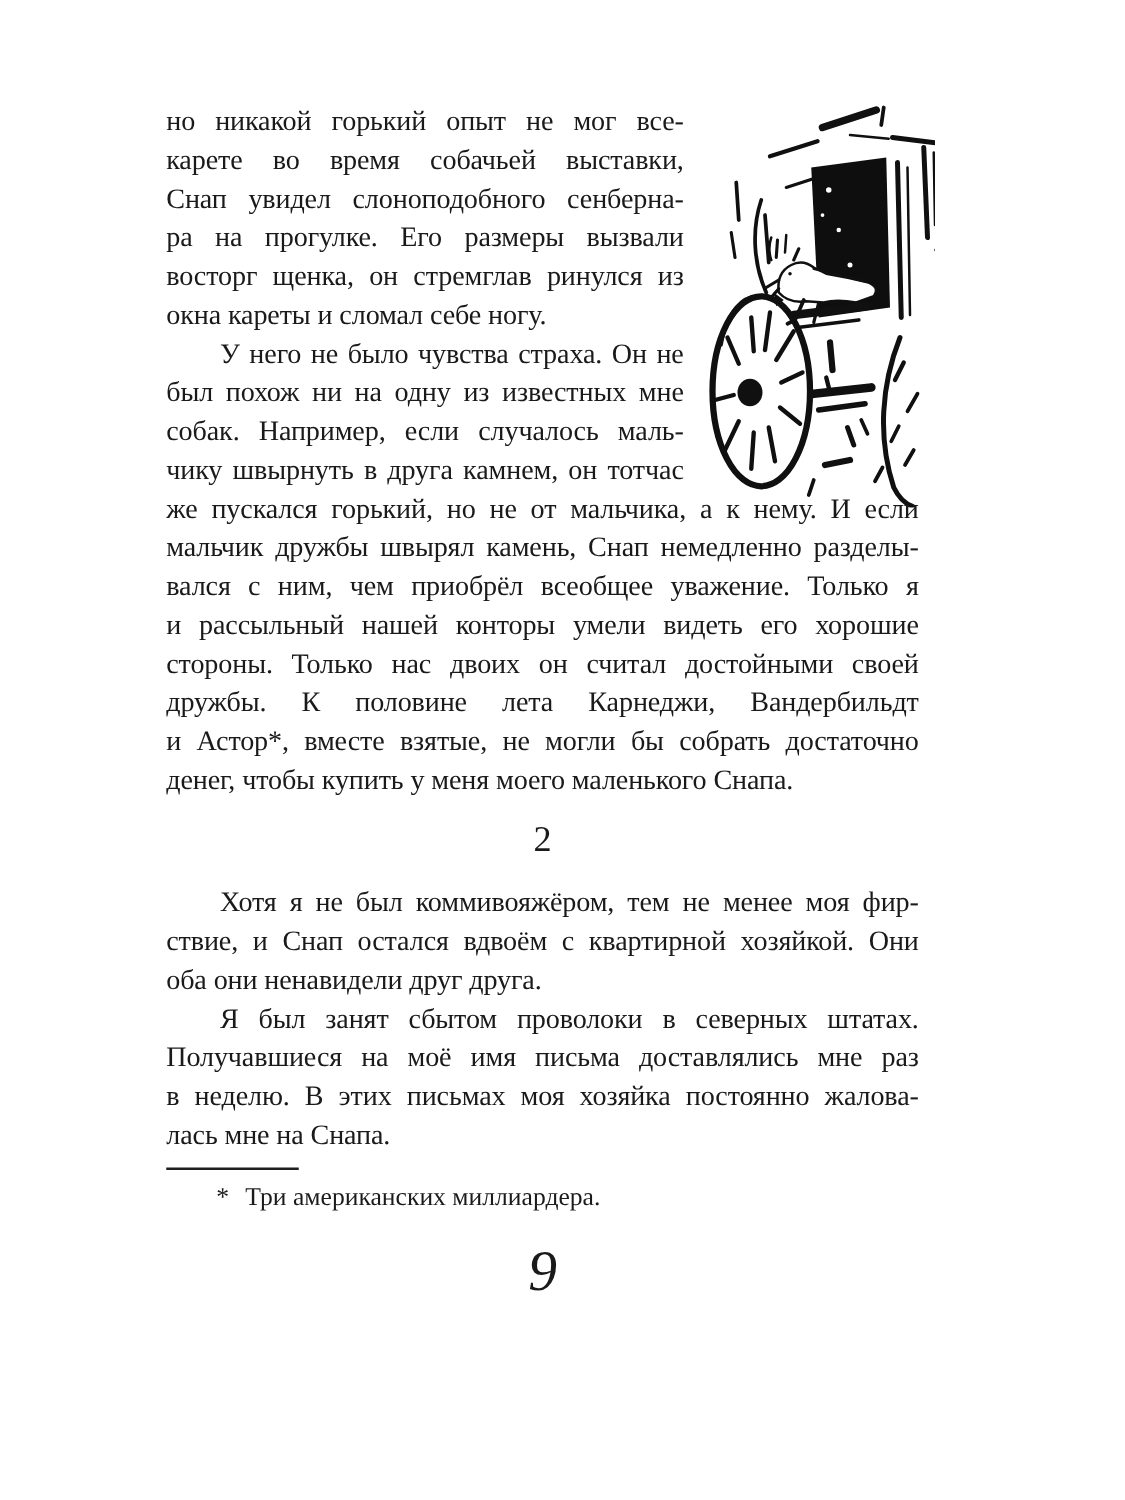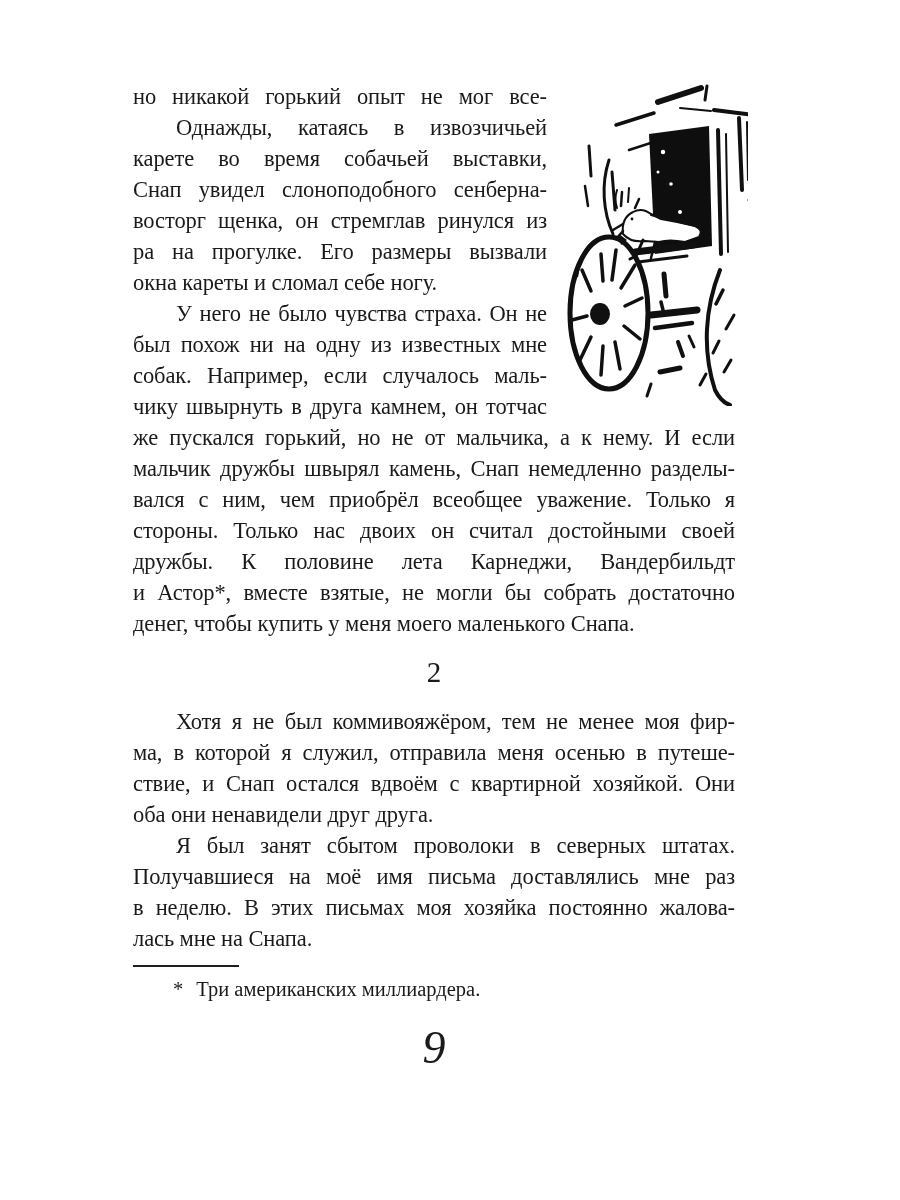--- a/index.html
+++ b/index.html
@@ -138,44 +138,43 @@
         <path d="M24,232 L9,236"></path>
         <path d="M28,207 L19,186"></path>
         <path d="M40,197 L38,170"></path>
       </g>
     </g>
   </svg>
 
   <div class="content">
     <div class="block narrow">
         <div class="line">но никакой горький опыт не мог все-</div>
-        <div class="line indent">Однажды, катаясь в извозчичьей</div>
         <div class="line">карете во время собачьей выставки,</div>
         <div class="line">Снап увидел слоноподобного сенберна-</div>
+        <div class="line">ра на прогулке. Его размеры вызвали</div>
         <div class="line">восторг щенка, он стремглав ринулся из</div>
-        <div class="line">ра на прогулке. Его размеры вызвали</div>
         <div class="line last">окна кареты и сломал себе ногу.</div>
         <div class="line indent">У него не было чувства страха. Он не</div>
         <div class="line">был похож ни на одну из известных мне</div>
         <div class="line">собак. Например, если случалось маль-</div>
         <div class="line">чику швырнуть в друга камнем, он тотчас</div>
       </div>
     <div class="block wide">
         <div class="line">же пускался горький, но не от мальчика, а к нему. И если</div>
         <div class="line">мальчик дружбы швырял камень, Снап немедленно разделы-</div>
         <div class="line">вался с ним, чем приобрёл всеобщее уважение. Только я</div>
+        <div class="line">и рассыльный нашей конторы умели видеть его хорошие</div>
         <div class="line">стороны. Только нас двоих он считал достойными своей</div>
         <div class="line">дружбы. К половине лета Карнеджи, Вандербильдт</div>
         <div class="line">и Астор*, вместе взятые, не могли бы собрать достаточно</div>
         <div class="line last">денег, чтобы купить у меня моего маленького Снапа.</div>
       </div>
     <div class="section-number">2</div>
     <div class="block wide">
         <div class="line indent">Хотя я не был коммивояжёром, тем не менее моя фир-</div>
-        <div class="line">ма, в которой я служил, отправила меня осенью в путеше-</div>
         <div class="line">ствие, и Снап остался вдвоём с квартирной хозяйкой. Они</div>
         <div class="line last">оба они ненавидели друг друга.</div>
       </div>
     <div class="block wide">
         <div class="line indent">Я был занят сбытом проволоки в северных штатах.</div>
         <div class="line">Получавшиеся на моё имя письма доставлялись мне раз</div>
         <div class="line">в неделю. В этих письмах моя хозяйка постоянно жалова-</div>
         <div class="line last">лась мне на Снапа.</div>
       </div>
     <div class="footnote-rule"></div>

